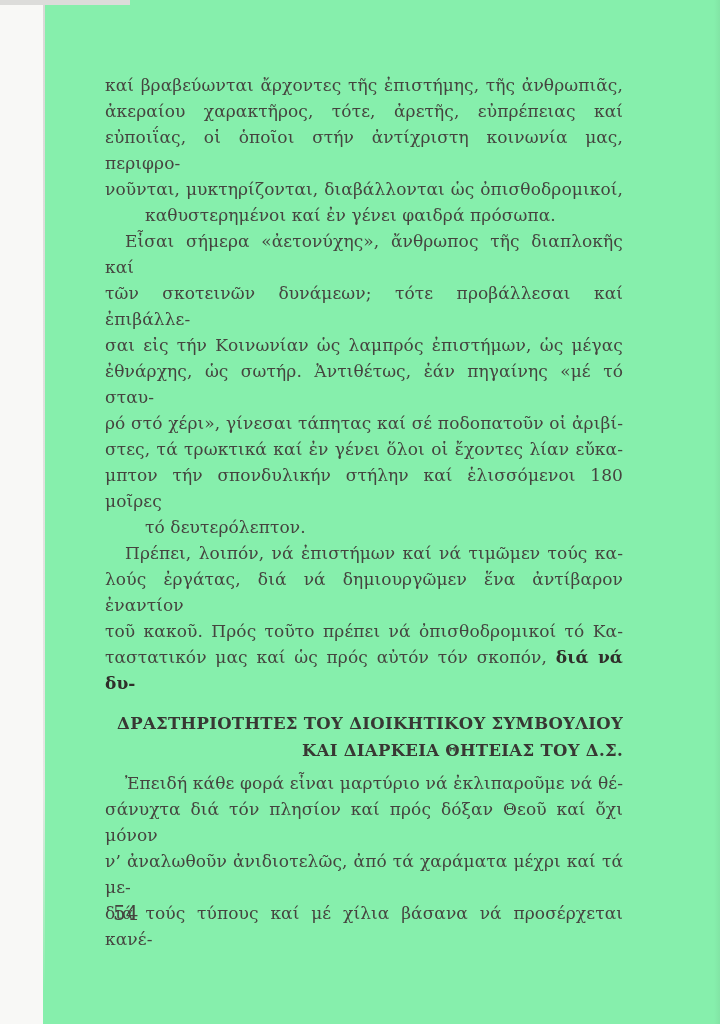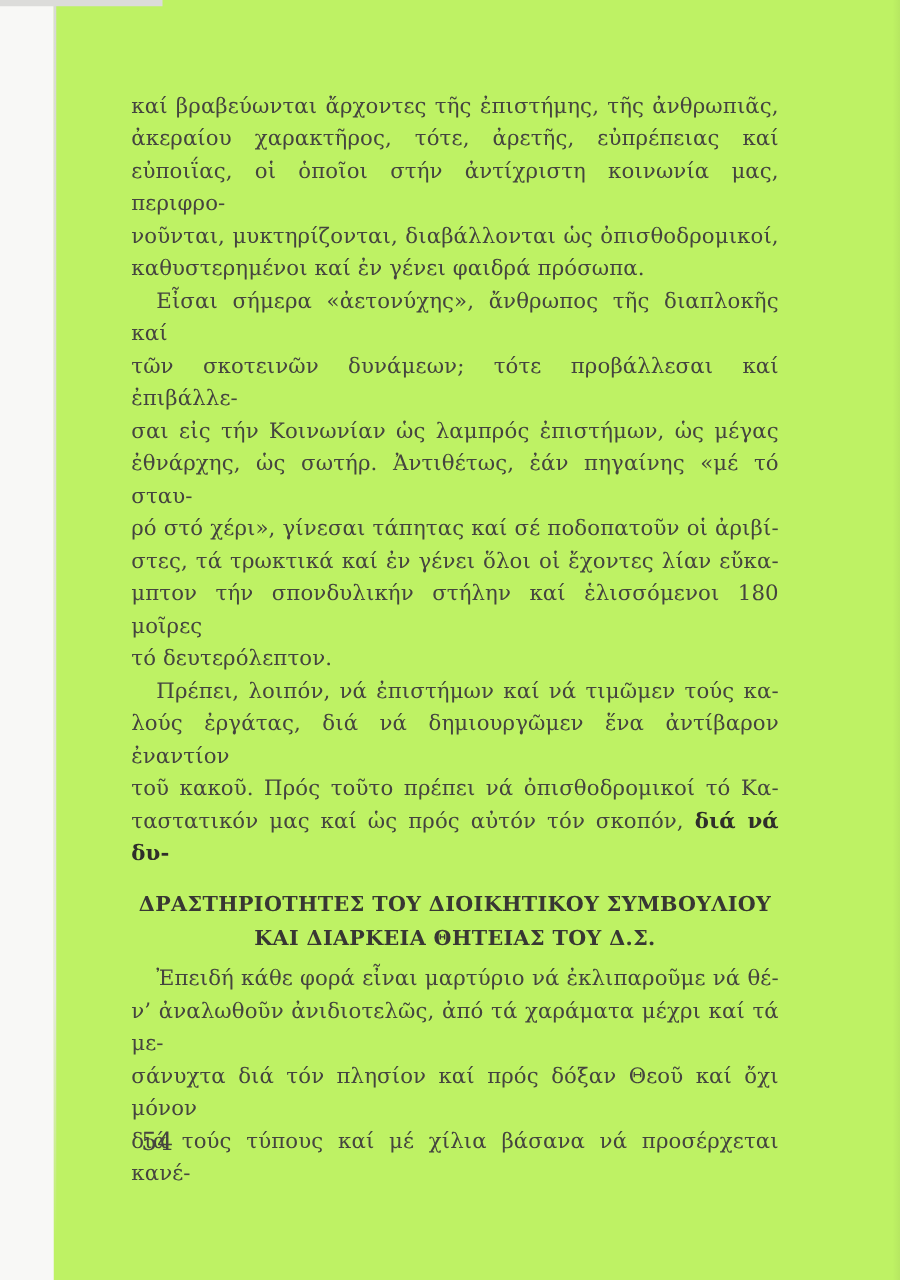--- a/index.html
+++ b/index.html
@@ -5,21 +5,21 @@
   html, body { margin: 0; padding: 0; }
   body {
     width: 720px; height: 1024px;
     background: #ffffff;
     font-family: "DejaVu Serif", serif;
     overflow: hidden;
   }
   .sheet {
     position: relative;
     width: 720px; height: 1024px;
-    background: #bef264;
+    background: #86efac;
     overflow: hidden;
   }
   
   .left-shade {
     position: absolute; left: 0; top: 0;
     width: 43px; height: 100%;
     background: #f8f8f6;
   }
   .fold-line {
     position: absolute; left: 43px; top: 0;
@@ -44,33 +44,33 @@
     line-height: 26px;
     letter-spacing: 0.1px;
   }
   .para { margin: 0; }
   .line {
     text-align: justify;
     text-align-last: justify;
     white-space: normal;
     overflow: hidden;
   }
-  .line.last { text-align-last: left; }
+  .line.last { text-align-last: left; margin-left: 40px; }
   .line.indent { text-indent: 20px; }
   .bold { font-weight: bold; color: #2f2e2a; }
   .heading {
     margin-top: 14px;
     margin-bottom: 6px;
     font-weight: bold;
     color: #383733;
     font-size: 16.5px;
     letter-spacing: 0.3px;
   }
   .heading-line {
-    text-align: center;
+    text-align: right;
     line-height: 27px;
   }
   .page-number {
     position: absolute;
     left: 113px; top: 901px;
     font-size: 20px;
     color: #45443f;
   }
 </style>
 </head>
@@ -105,20 +105,20 @@
         <div class="line"><span>λούς ἐργάτας, διά νά δημιουργῶμεν ἕνα ἀντίβαρον ἐναντίον</span></div>
         <div class="line"><span>τοῦ κακοῦ. Πρός τοῦτο πρέπει νά ὀπισθοδρομικοί τό Κα-</span></div>
         <div class="line"><span>ταστατικόν μας καί ὡς πρός αὐτόν τόν σκοπόν, </span><span class="bold">διά νά δυ-</span></div>
       </div>
       <div class="heading">
         <div class="heading-line">ΔΡΑΣΤΗΡΙΟΤΗΤΕΣ ΤΟΥ ΔΙΟΙΚΗΤΙΚΟΥ ΣΥΜΒΟΥΛΙΟΥ</div>
         <div class="heading-line">ΚΑΙ ΔΙΑΡΚΕΙΑ ΘΗΤΕΙΑΣ ΤΟΥ Δ.Σ.</div>
       </div>
       <div class="para">
         <div class="line indent"><span>Ἐπειδή κάθε φορά εἶναι μαρτύριο νά ἐκλιπαροῦμε νά θέ-</span></div>
+        <div class="line"><span>σάνυχτα διά τόν πλησίον καί πρός δόξαν Θεοῦ καί ὄχι μόνον</span></div>
         <div class="line"><span>ν’ ἀναλωθοῦν ἀνιδιοτελῶς, ἀπό τά χαράματα μέχρι καί τά με-</span></div>
-        <div class="line"><span>σάνυχτα διά τόν πλησίον καί πρός δόξαν Θεοῦ καί ὄχι μόνον</span></div>
         <div class="line"><span>διά τούς τύπους καί μέ χίλια βάσανα νά προσέρχεται κανέ-</span></div>
       </div>
     </div>
 
   <div class="page-number">54</div>
 </div>
 
 </body></html>

